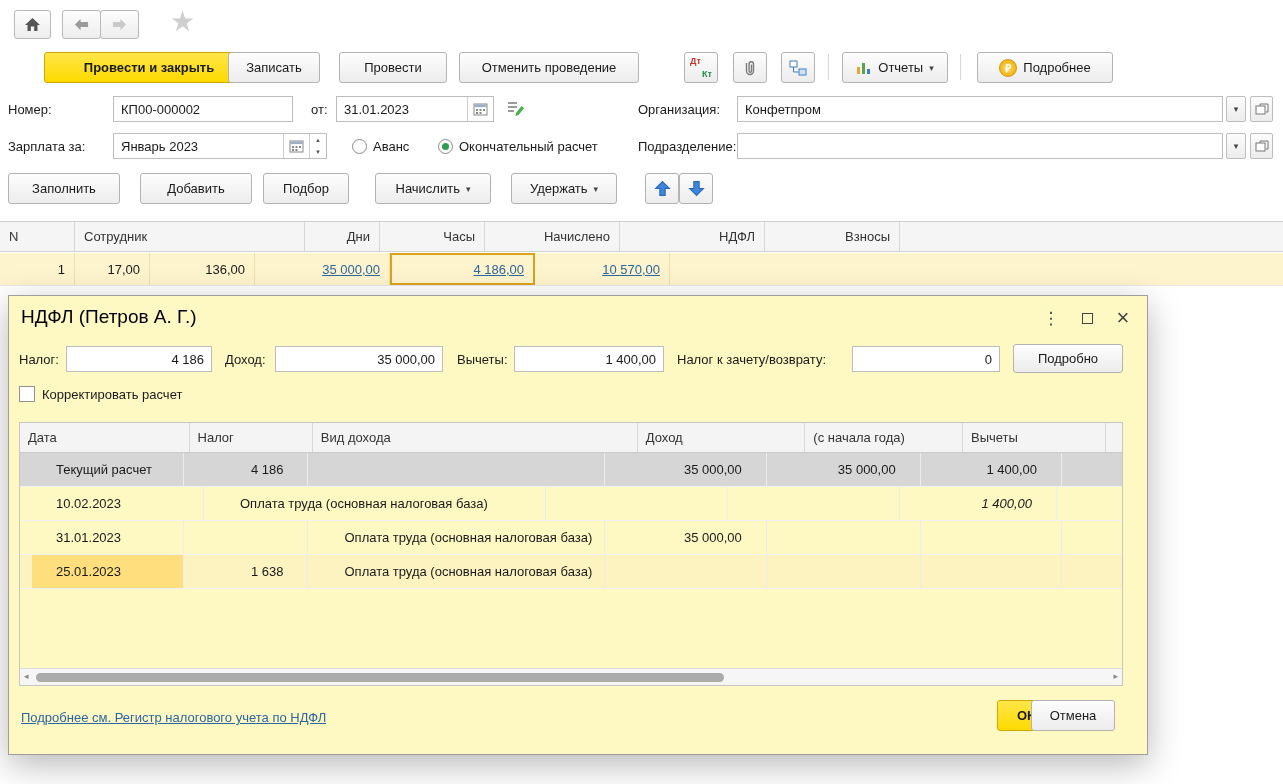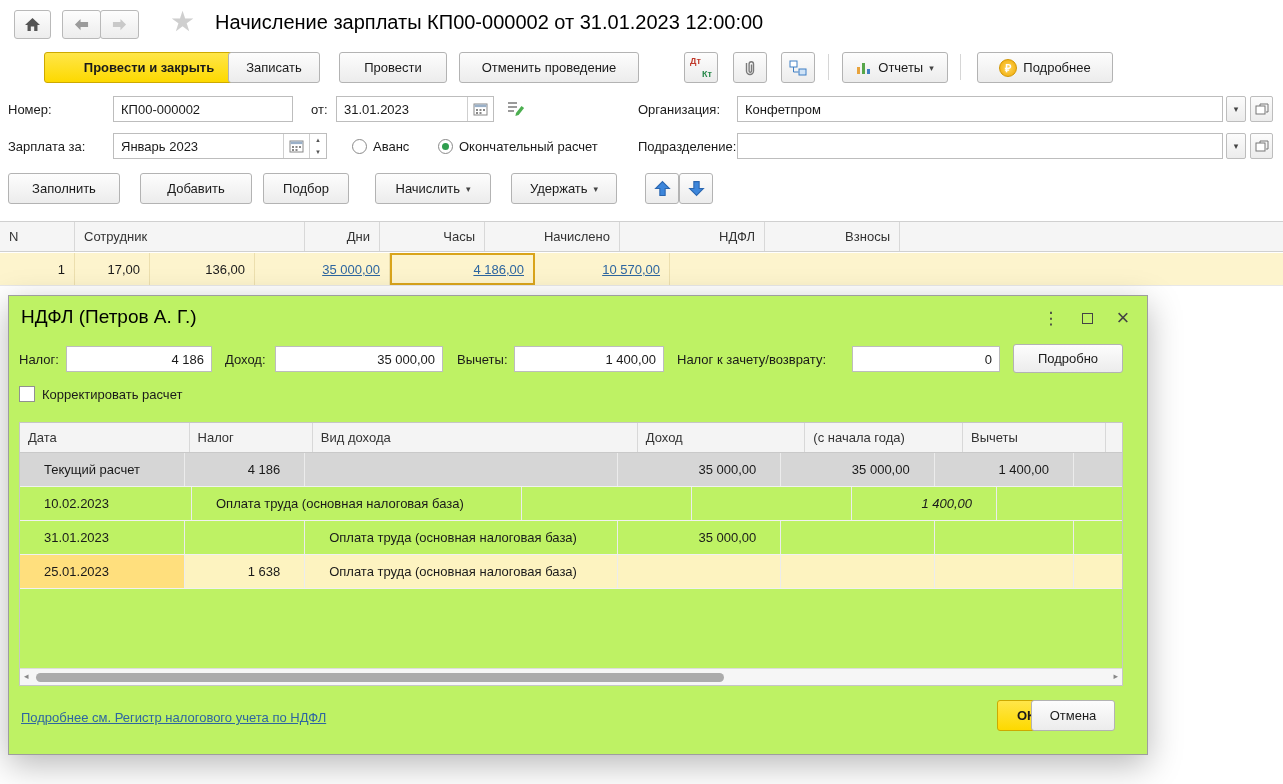--- a/index.html
+++ b/index.html
@@ -43,32 +43,32 @@
   .mhead { position:absolute; left:0; top:221px; width:1283px; height:31px; display:flex; background:#f5f5f5;
            border-top:1px solid #d0d0d0; border-bottom:1px solid #d0d0d0; }
   .mhead .c { display:flex; align-items:center; padding:0 9px; border-right:1px solid #d8d8d8; color:#333; }
   .mrow { position:absolute; left:0; top:253px; width:1283px; height:33px; display:flex; background:#fdf4cd; border-bottom:1px solid #e8e8e8; }
   .mrow .c { display:flex; align-items:center; padding:0 9px; border-right:1px solid #ecdfae; white-space:nowrap; overflow:hidden; }
   .num { justify-content:flex-end; }
   .m1{width:75px}.m2{width:230px}.m3{width:75px}.m4{width:105px}.m5{width:135px}.m6{width:145px}.m7{width:135px}.mlast{flex:1;border-right:none!important}
   .cell-focus { border:2px solid #d9a41b !important; padding:0 7px; }
 
   
-  .dialog { position:absolute; left:8px; top:295px; width:1140px; height:460px; background:#bef264;
+  .dialog { position:absolute; left:8px; top:295px; width:1140px; height:460px; background:#fef9c3;
             border:1px solid #9e9e9e; box-shadow:0 10px 32px rgba(0,0,0,.28); }
   .dlg-title { position:absolute; left:12px; top:10px; font-size:19px; color:#000; white-space:nowrap; }
   .dlg-ctl { position:absolute; top:8px; width:28px; height:28px; display:flex; align-items:center; justify-content:center; color:#444; cursor:pointer; }
   .maxsq { width:11px; height:11px; border:1.5px solid #444; display:block; }
   .checkbox { position:absolute; left:10px; top:90px; width:16px; height:16px; border:1px solid #919191; background:#fff; cursor:pointer; }
 
   .dgrid { position:absolute; left:10px; top:126px; width:1104px; height:264px; border:1px solid #c6c6c6; overflow:hidden; }
   .dgrid .hrow { display:flex; height:30px; background:#f4f4f4; border-bottom:1px solid #c9c9c9; }
   .dgrid .hrow .c { display:flex; align-items:center; padding:0 8px; border-right:1px solid #d8d8d8; color:#333; }
   .dgrid .brow { display:flex; height:34px; border-bottom:1px solid #f1f1f1; }
-  .dgrid .brow .c { display:flex; align-items:center; padding:0 24px; border-right:1px solid #ececec; white-space:nowrap; overflow:hidden; }
+  .dgrid .brow .c { display:flex; align-items:center; padding:0 24px; border-right:1px solid #ececec; white-space:nowrap; overflow:hidden;margin-left:12px; }
   .d1{width:172px}.d2{width:125px}.d3{width:330px}.d4{width:170px}.d5{width:160px}.d6{width:145px}.dlast{flex:1;border-right:none!important}
   .row-current { background:#d6d6d6; }
   .row-current .c { border-right-color:#c4c4c4; }
   .row-sel { background:#fdf3c0; }
   .row-sel .c { border-right-color:#efe0a0; }
   .cell-sel { background:#ffdf7d; }
   .ital { font-style:italic; }
 
   .dscroll { position:absolute; left:0; bottom:0; width:100%; height:17px; background:#f6f6f6; border-top:1px solid #ddd; }
   .dthumb { position:absolute; left:16px; top:4px; width:688px; height:9px; background:#ababab; border-radius:5px; cursor:pointer; }
@@ -87,21 +87,20 @@
     <svg width="19" height="15" viewBox="0 0 20 16">
         <path d="M9 2 L3 8 L9 14 V10.6 H17 V5.4 H9 Z" fill="#9b9b9b"></path>
       </svg>
   </button>
   <button class="tb-btn" style="left:100px;width:39px">
     <svg width="19" height="15" viewBox="0 0 20 16">
         <path d="M11 2 L17 8 L11 14 V10.6 H3 V5.4 H11 Z" fill="#c9c9c9"></path>
       </svg>
   </button>
   <span class="star">★</span>
-  <div class="page-title">Начисление зарплаты КП00-000002 от 31.01.2023 12:00:00</div>
 </div>
 
 <button class="btn primary" style="left:8px;top:52px;width:210px">Провести и закрыть</button>
 <button class="btn" style="left:228px;top:52px;width:92px">Записать</button>
 <button class="btn" style="left:339px;top:52px;width:108px">Провести</button>
 <button class="btn" style="left:459px;top:52px;width:180px">Отменить проведение</button>
 
 <button class="btn iconbtn" style="left:684px;top:52px">
   <span class="dtkt">
     <span class="dt">Дт</span>

